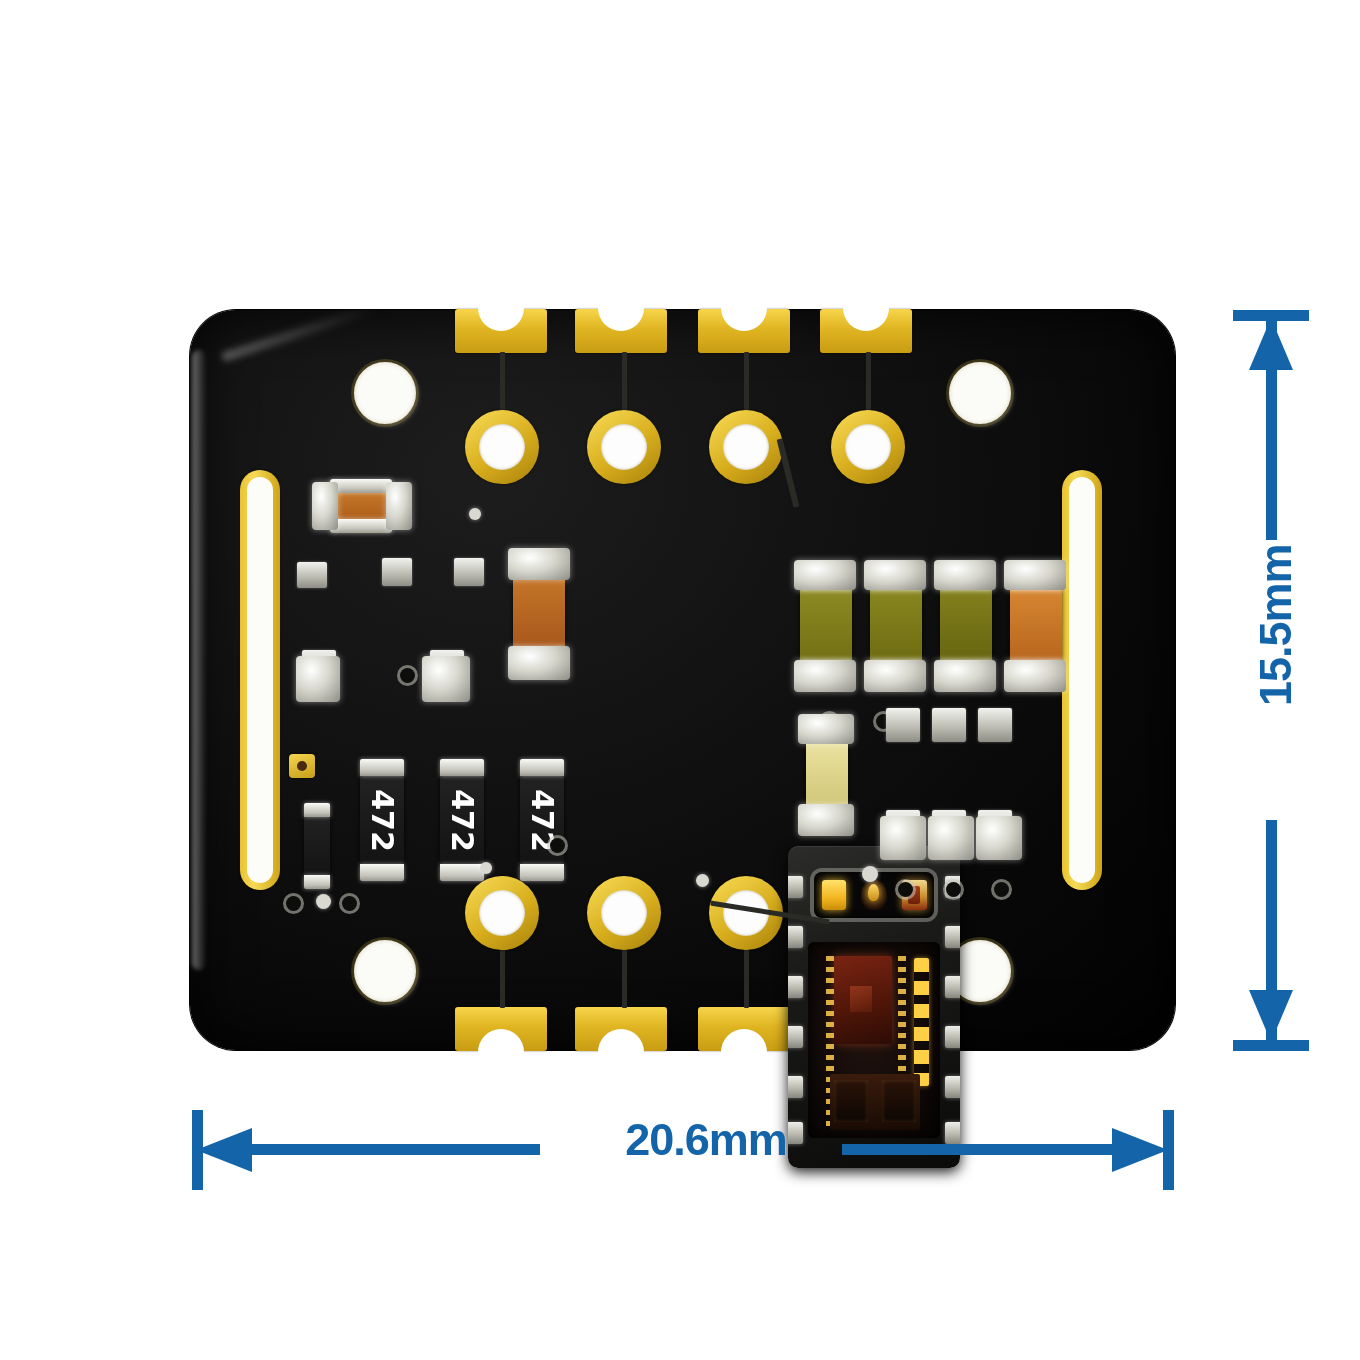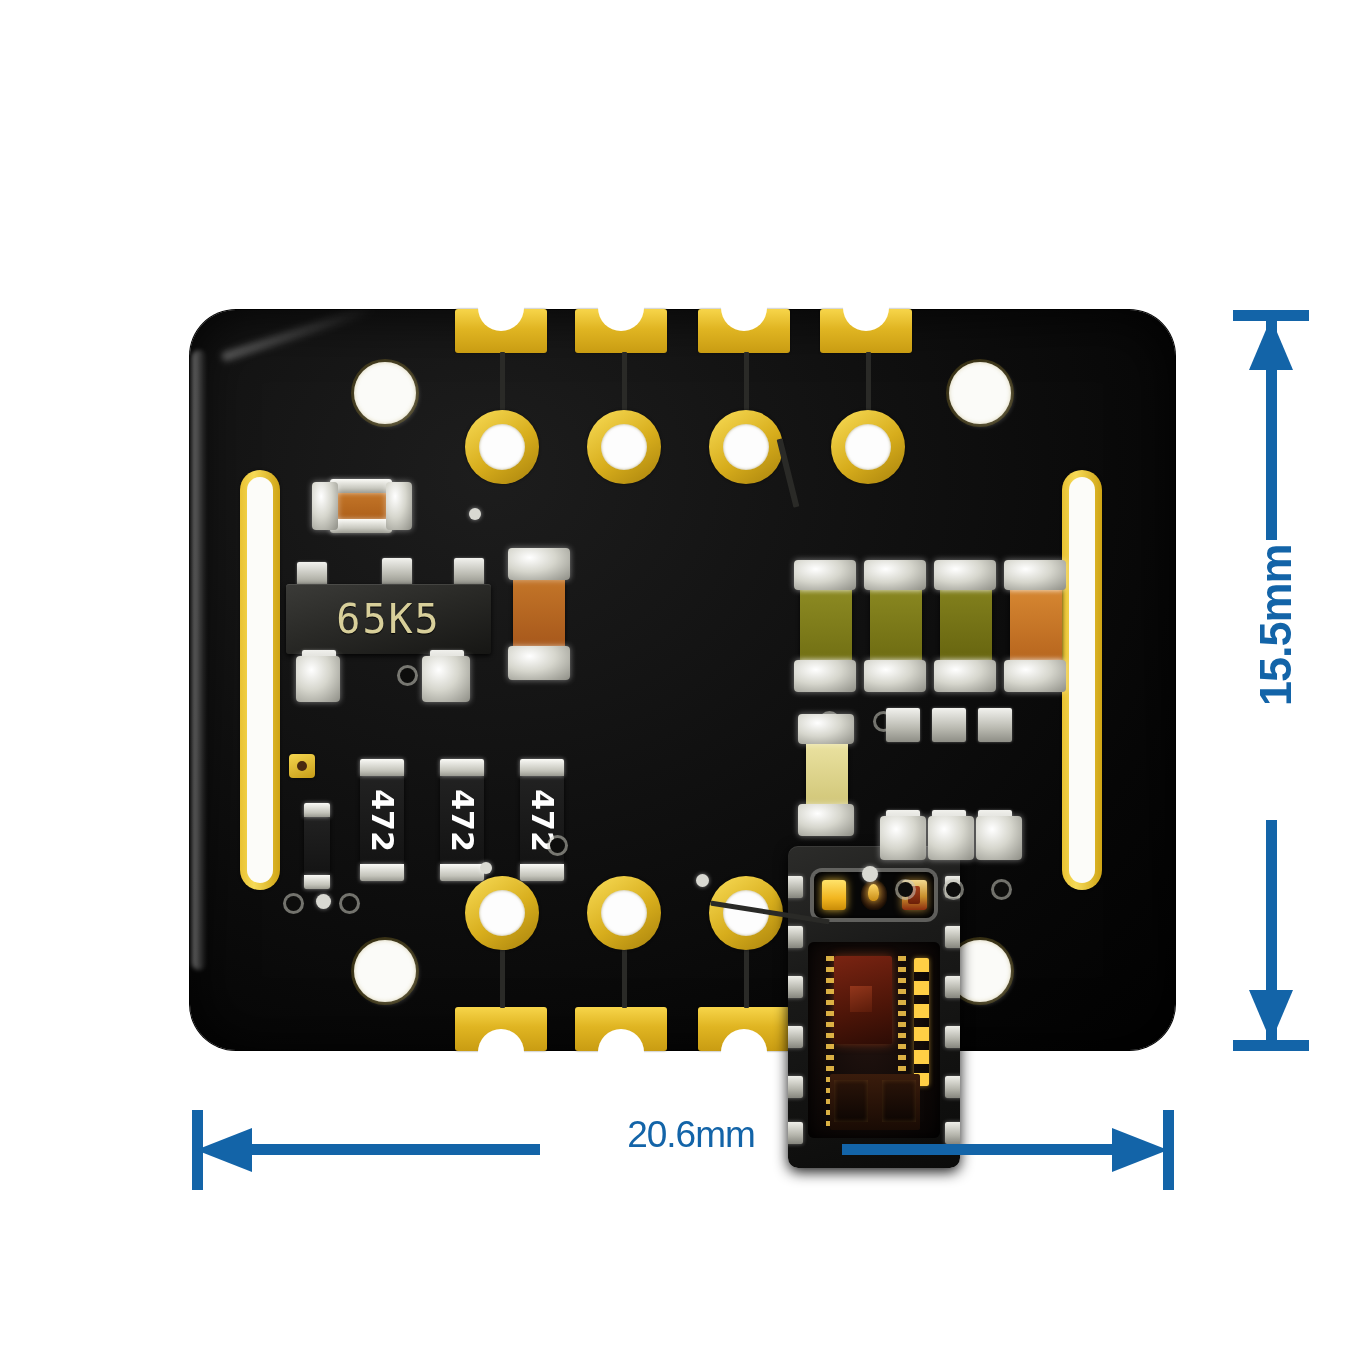--- a/index.html
+++ b/index.html
@@ -394,27 +394,27 @@
   .hdim-arrow-right {
     position: absolute;
     left: 1112px; top: 1128px;
     width: 0; height: 0;
     border-top: 22px solid transparent;
     border-bottom: 22px solid transparent;
     border-left: 56px solid var(--accent, #1364A8);
   }
   .hdim-label {
     position: absolute;
-    left: 560px; top: 1114px;
+    left: 575px; top: 1114px;
     width: 262px;
     text-align: center;
     color: var(--accent, #1364A8);
     font-family: "Liberation Sans", sans-serif;
-    font-size: 37px;
-    font-weight: normal;
+    font-size: 45px;
+    font-weight: bold;
     letter-spacing: -1px;
   }
 </style>
 </head>
 <body>
 
 <div id="stage">
 
   <div class="pcb-board">
     <div class="pcb-sheen"></div>
@@ -478,23 +478,20 @@
       <div class="endcap t" style="height:14px;top:-7px;"></div>
       <div class="endcap b" style="height:14px;bottom:-7px;"></div>
     </div>
     <div class="solder" style="left:122px; top:172px; width:26px; height:48px;"></div>
     <div class="solder" style="left:196px; top:172px; width:26px; height:48px;"></div>
     <div class="microvia" style="left:279px; top:198px; width:12px; height:12px;"></div>
 
     <div class="lead" style="left:107px; top:252px; width:30px; height:26px;"></div>
     <div class="lead" style="left:192px; top:248px; width:30px; height:28px;"></div>
     <div class="lead" style="left:264px; top:248px; width:30px; height:28px;"></div>
-    <div class="sot" style="left:96px; top:274px; width:205px; height:70px; font-size:40px;">
-      <span>65K5</span>
-    </div>
     <div class="lead" style="left:112px; top:340px; width:34px; height:30px;"></div>
     <div class="lead" style="left:240px; top:340px; width:34px; height:30px;"></div>
     <div class="solder" style="left:106px; top:346px; width:44px; height:46px;"></div>
     <div class="solder" style="left:232px; top:346px; width:48px; height:46px;"></div>
     <div class="microvia dark" style="left:210px; top:358px;"></div>
 
     <div class="cap" style="left:323px; top:258px; width:52px; height:88px;">
       <div class="body" style="background:linear-gradient(180deg,#c87a2a,#a3541a);"></div>
       <div class="endcap t"></div>
       <div class="endcap b"></div>

